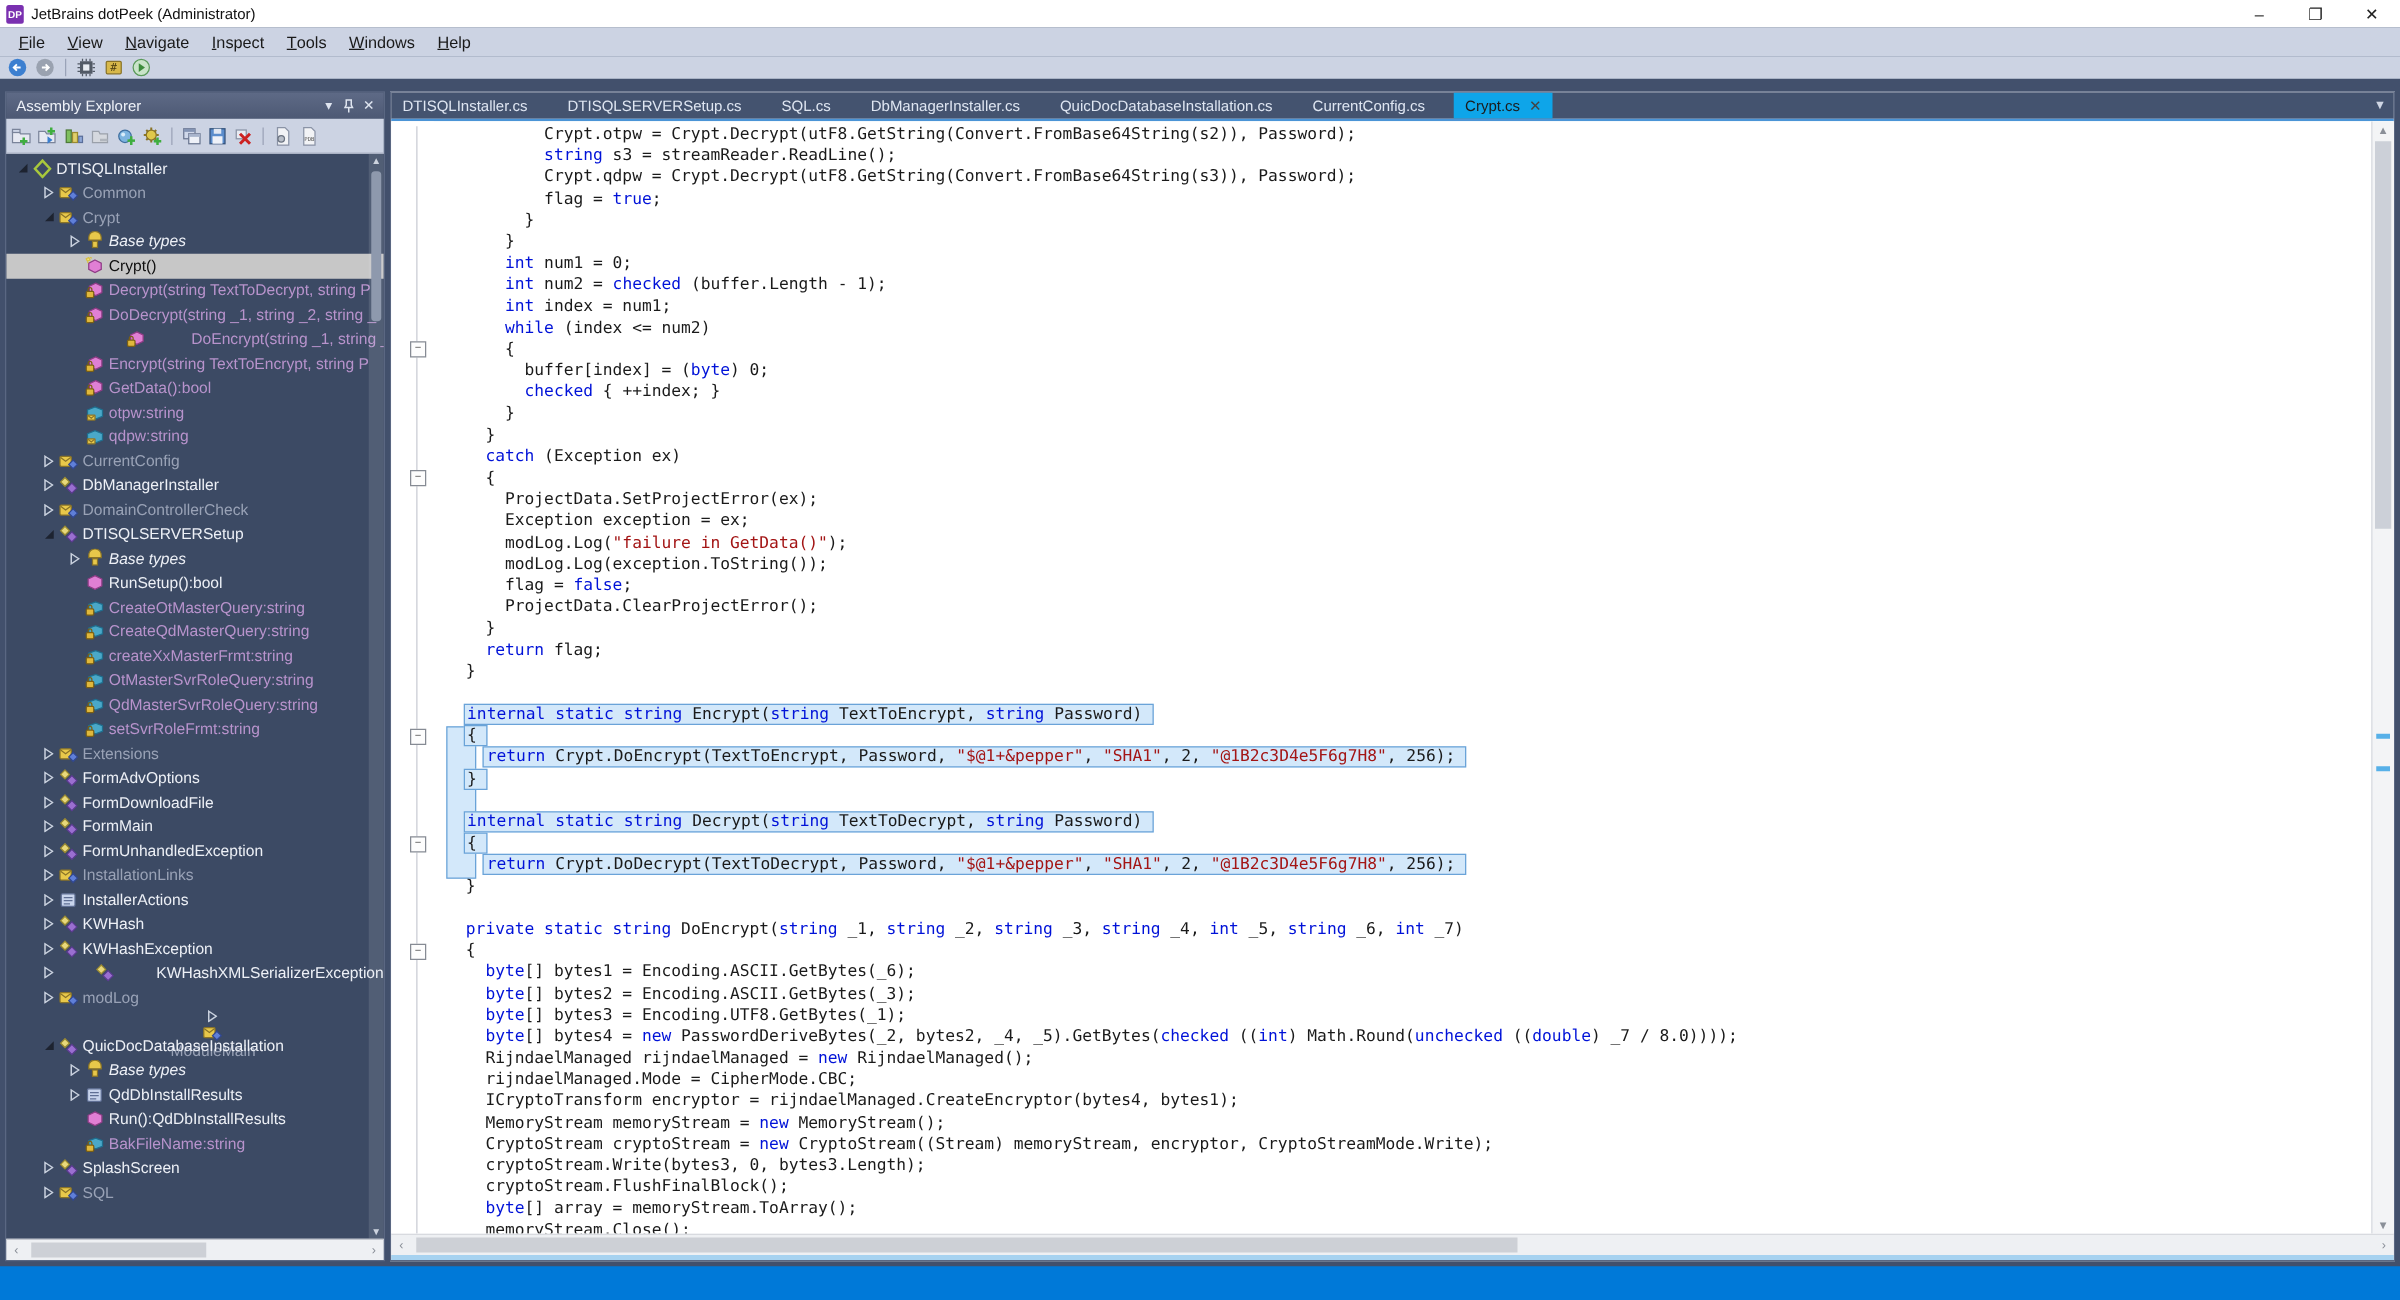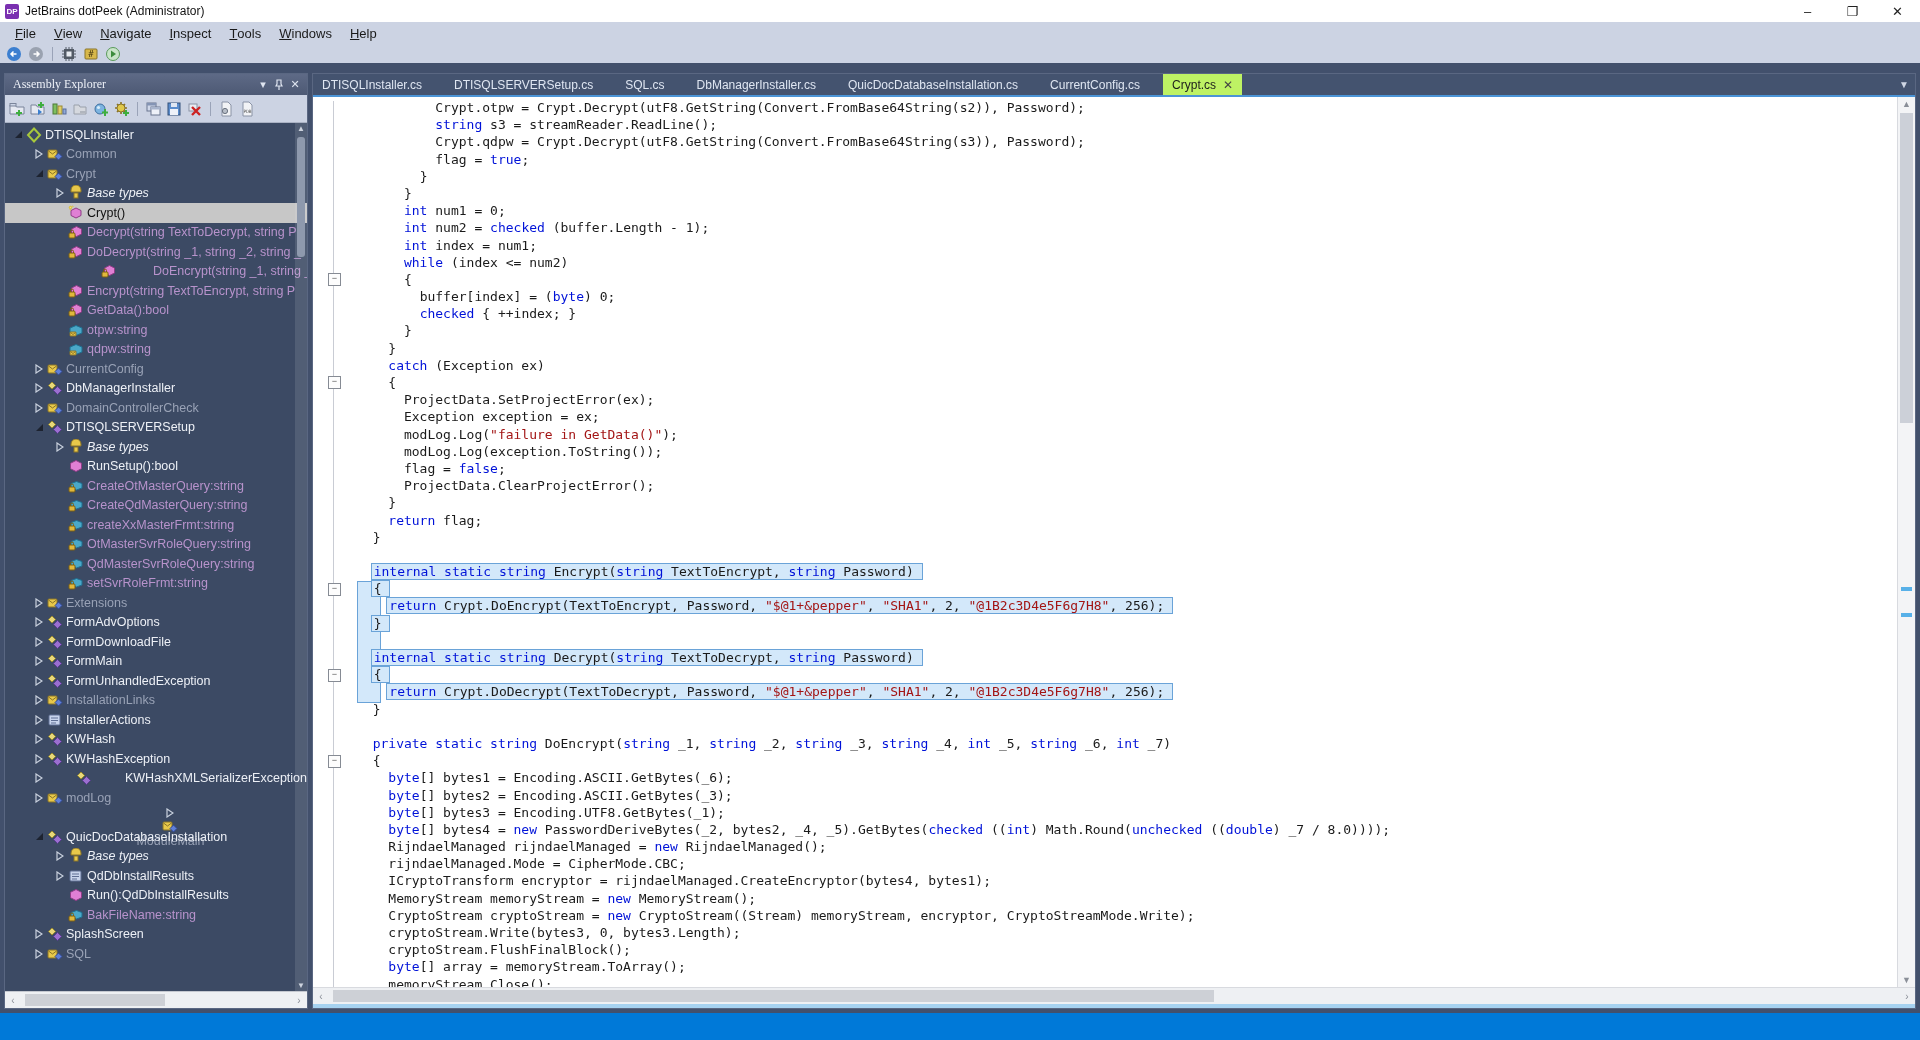--- a/index.html
+++ b/index.html
@@ -16,21 +16,21 @@
   .menubar{height:23px;background:#ccd3e3;display:flex;align-items:center;padding-left:6px;flex:0 0 auto;}
   .menu-item{padding:0 9px;font-size:13px;color:#1a1a1a;height:100%;display:flex;align-items:center;}
   .toolbar{height:18px;background:#ccd3e3;display:flex;align-items:center;padding-left:6px;gap:6px;flex:0 0 auto;}
   .tb-sep{width:1px;height:14px;background:#9aa3b8;margin:0 2px;}
   .tb-ic{width:16px;height:16px;display:flex;align-items:center;justify-content:center;}
   
   .main{flex:1 1 auto;display:flex;gap:4px;padding:10px 4px 4px 4px;min-height:0;}
   
   .panel{width:302px;flex:0 0 auto;display:flex;flex-direction:column;background:#3c4a64;border:1px solid #5a6782;min-height:0;}
   .phead{height:21px;background:linear-gradient(#5e6a86,#4d5974);display:flex;align-items:center;padding:0 4px 0 8px;flex:0 0 auto;}
-  .phead-title{color:#eef1f8;font-size:12px;flex:1 1 auto;font-family:Liberation Serif, serif;}
+  .phead-title{color:#eef1f8;font-size:12px;flex:1 1 auto;}
   .phead-ic{width:16px;height:16px;display:flex;align-items:center;justify-content:center;color:#dfe5f0;font-size:11px;}
   .ptools{height:27px;background:#ccd3e3;border-bottom:1px solid #aab2c4;display:flex;align-items:center;gap:5px;padding:0 4px;flex:0 0 auto;}
   .psearch{height:26px;background:#ccd3e3;display:flex;align-items:center;padding:2px 4px;gap:4px;flex:0 0 auto;}
   .search-box{flex:1 1 auto;height:19px;background:#fff;border:1px solid #959cad;display:flex;align-items:center;}
   .search-box input{flex:1 1 auto;border:0;outline:none;font-size:12px;color:#333;padding:0 4px;font-family:"Liberation Sans",sans-serif;background:transparent;}
   .search-box input::placeholder{color:#8a8f9a;}
   .tree{flex:1 1 auto;overflow:hidden;position:relative;padding-top:2px;}
   .trow{height:19.5px;display:flex;align-items:center;white-space:nowrap;font-size:12.5px;}
   .trow.sel{background:#c7c7c7;}
   .trow.sel .tlabel{color:#101010;}
@@ -42,21 +42,21 @@
   .tree-vscroll{position:absolute;right:0;top:0;bottom:0;width:12px;background:rgba(236,238,243,0.12);display:flex;flex-direction:column;align-items:center;justify-content:space-between;padding:1px 0;}
   .tv-ar{color:#cdd3de;font-size:8px;}
   .tv-thumb{position:absolute;top:14px;right:2px;width:8px;height:120px;background:#8e99ad;border-radius:3px;}
   .hscroll{height:16px;background:#eef0f3;border-top:1px solid #c4c8d0;display:flex;align-items:center;flex:0 0 auto;position:relative;}
   .hs-ar{width:16px;text-align:center;color:#8a8f98;font-size:10px;}
   .hs-thumb{position:absolute;left:20px;width:140px;top:2px;bottom:2px;background:#cdd0d6;}
   
   .editor{flex:1 1 auto;display:flex;flex-direction:column;min-width:0;min-height:0;border:1px solid #5a6782;background:#fff;}
   .tabbar{height:21px;background:#44536f;display:flex;align-items:stretch;flex:0 0 auto;overflow:hidden;}
   .tab{padding:0 9px;display:flex;align-items:center;font-size:12px;color:#dfe6f2;margin-right:14px;white-space:nowrap;}
-  .tab.active{background:#bef264;color:#1c1c1c;margin-right:6px;}
+  .tab.active{background:#0ea5e9;color:#1c1c1c;margin-right:6px;}
   .tab .tclose{margin-left:7px;font-size:12px;color:#444;}
   .tab-chevron{margin-left:auto;color:#cfd6e4;font-size:10px;display:flex;align-items:center;padding:0 6px;}
   .tab-accent{height:2px;background:#4b94d6;flex:0 0 auto;}
   .codewrap{flex:1 1 auto;position:relative;overflow:hidden;background:#ffffff;}
   .gutter{position:absolute;left:0;top:0;bottom:0;width:34px;background:#fff;}
   .fold-line{position:absolute;left:20px;top:4px;bottom:0;width:1px;background:#c9ccd4;}
   .fold-box{position:absolute;left:15px;width:11px;height:11px;background:#fdfdfd;border:1px solid #868b94;color:#555;
     font-size:9px;line-height:9px;text-align:center;}
   .code{position:absolute;left:0;top:0;right:17px;bottom:0;padding:2px 0 0 44px;font-family:"DejaVu Sans Mono",monospace;
     font-size:13px;line-height:17.2px;white-space:pre;overflow:hidden;}

